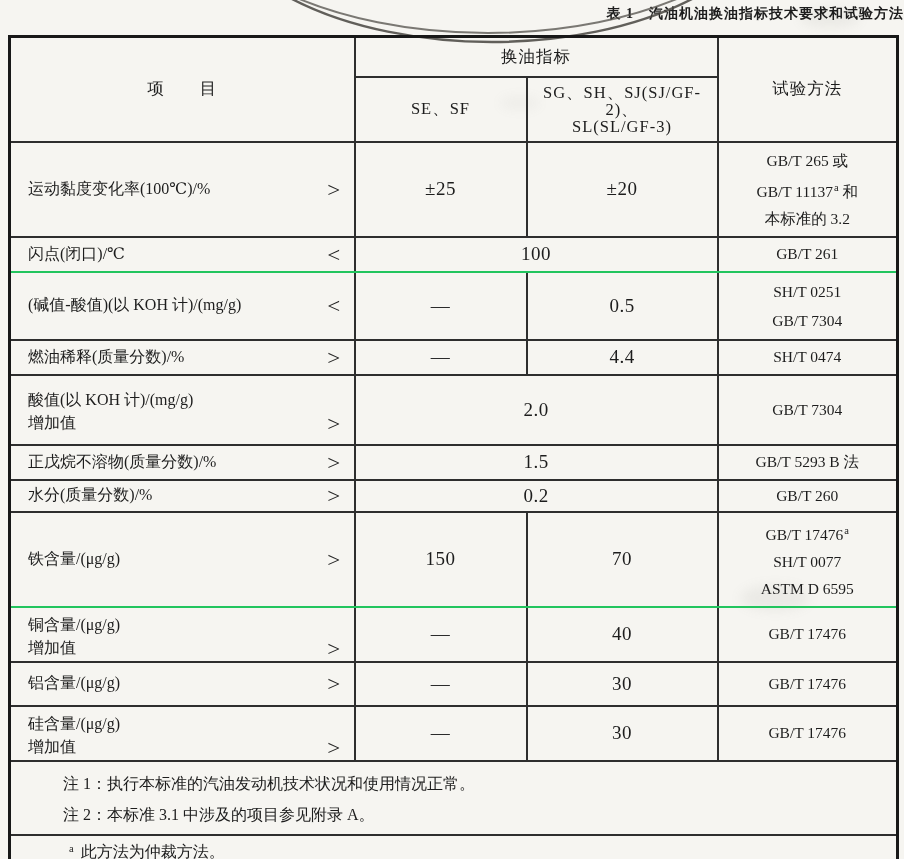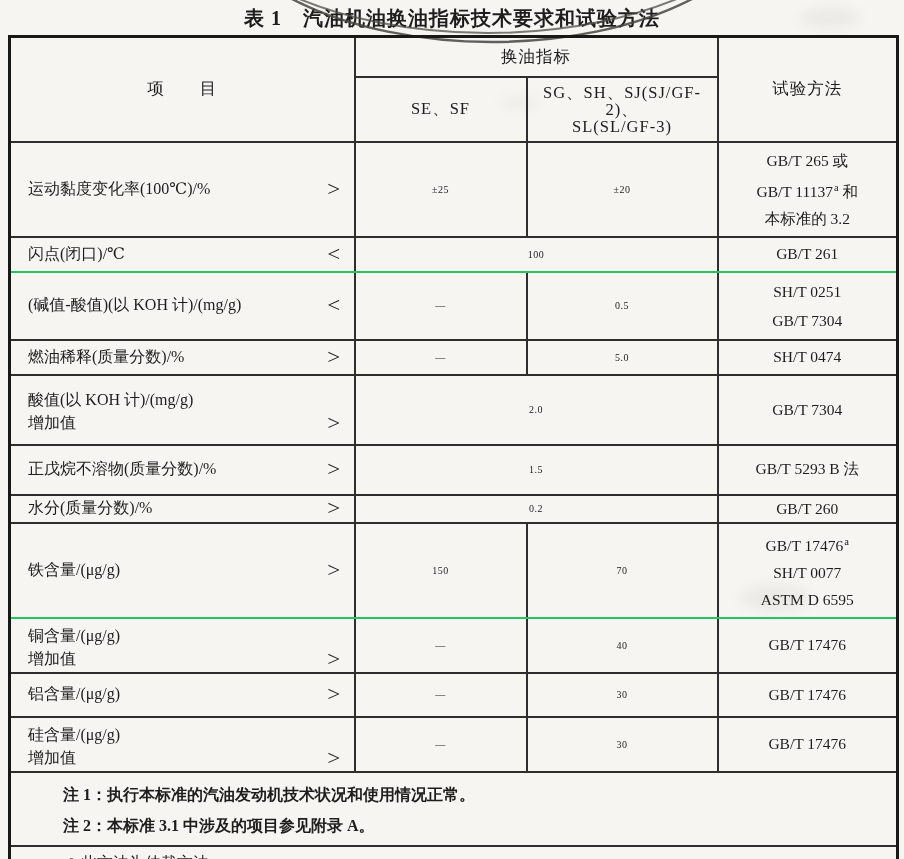--- a/index.html
+++ b/index.html
@@ -9,47 +9,47 @@
     background:#f6f5f1; color:#1d1d1d;
     font-family:"Liberation Serif","DejaVu Serif",serif;
   }
   .smudge { position:absolute; border-radius:50%; background:#8a8a84; filter:blur(6px); opacity:.10; }
   .smudge.s1 { left:740px; top:585px; width:70px; height:26px; }
   .smudge.s2 { left:800px; top:8px;  width:60px; height:20px; }
   .smudge.s3 { left:500px; top:96px; width:40px; height:14px; opacity:.07;}
 
   .doc-title {
     position:absolute; top:5px; left:0; width:100%;
-    text-align:center; font-weight:bold; font-size:20px; letter-spacing:1px;
+    text-align:right; font-weight:bold; font-size:14px; letter-spacing:1px;
   }
   .stamp { position:absolute; top:0; left:0; pointer-events:none; }
 
   table.main {
     position:absolute; left:8px; top:35px; width:888px;
     border-collapse:collapse; table-layout:fixed;
     border:3px solid #181818;
     font-size:16px;
   }
   td { border:2px solid #2e2e2e; vertical-align:middle; padding:4px; }
   tr.thick td { border-bottom:2px solid #22c55e; }
   .head-cell { text-align:center; font-size:16.5px; letter-spacing:1px; }
   .two-line-head div { line-height:17px; }
 
   .item-cell { padding:0 14px 0 17px; }
-  .item-row { display:flex; justify-content:space-between; align-items:flex-start; }
+  .item-row { display:flex; justify-content:space-between; align-items:flex-end; }
   .item-line1 { line-height:26px; padding-top:2px; }
   .op { font-size:20px; line-height:20px; transform:scaleX(1.15); display:inline-block; }
 
-  .val { text-align:center; font-size:10px; letter-spacing:.5px; }
+  .val { text-align:center; font-size:19px; letter-spacing:.5px; }
   .method { text-align:center; font-size:15.5px; }
   .method div { line-height:27px; }
   .method.wide div { line-height:29px; }
   .sup { font-size:10.5px; vertical-align:6px; margin-left:1px; }
 
-  .notes-cell { padding:6px 10px 4px 52px; font-size:16px; vertical-align:middle;font-weight:bold; }
+  .notes-cell { padding:6px 10px 4px 52px; font-size:16px; vertical-align:middle; }
   .notes-cell div { line-height:31px; }
   .footnote-cell { padding:2px 10px 2px 57px; font-size:16px; }
   .footnote-cell .sup { margin-right:7px; vertical-align:5px; }
 </style>
 </head>
 <body>
 
 <div class="page">
 
   <div class="smudge s1"></div>
@@ -128,37 +128,37 @@
     </tr>
 
     <tr style="height:35px">
       <td class="item-cell">
         <div class="item-row">
           <span>燃油稀释(质量分数)/%</span>
           <span class="op">&gt;</span>
         </div>
       </td>
       <td class="val">—</td>
-      <td class="val">5.0</td>
+      <td class="val">4.4</td>
       <td class="method">SH/T 0474</td>
     </tr>
 
     <tr style="height:70px">
       <td class="item-cell">
         <div class="item-line1">酸值(以 KOH 计)/(mg/g)</div>
         <div class="item-row">
           <span>增加值</span>
           <span class="op">&gt;</span>
         </div>
       </td>
       <td colspan="2" class="val">2.0</td>
       <td class="method">GB/T 7304</td>
     </tr>
 
-    <tr style="height:50px">
+    <tr style="height:35px">
       <td class="item-cell">
         <div class="item-row">
           <span>正戊烷不溶物(质量分数)/%</span>
           <span class="op">&gt;</span>
         </div>
       </td>
       <td colspan="2" class="val">1.5</td>
       <td class="method">GB/T 5293 B 法</td>
     </tr>
 

